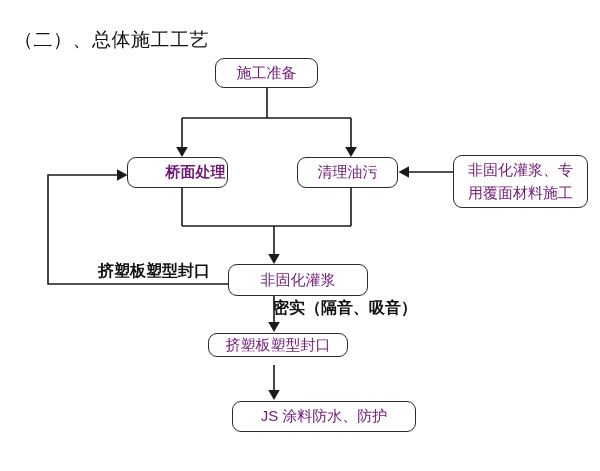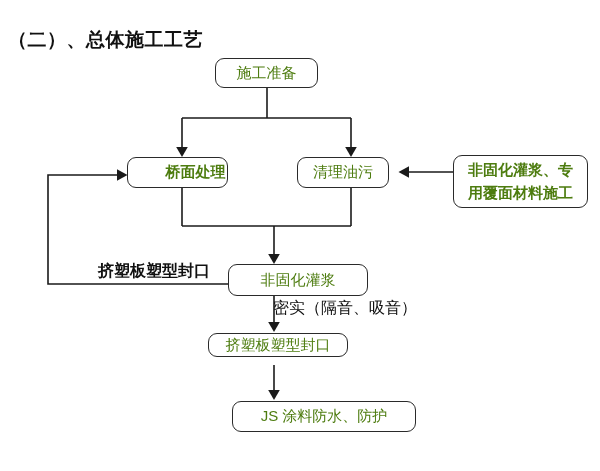--- a/index.html
+++ b/index.html
@@ -11,24 +11,24 @@
     position: relative;
     width: 600px;
     height: 471px;
     background: #ffffff;
     font-family: "Liberation Sans", sans-serif;
     color: #111111;
     overflow: hidden;
   }
   .page-title {
     position: absolute;
-    left: 8px;
+    left: 14px;
     top: 27px;
     font-size: 19px;
-    font-weight: 700;
+    font-weight: 400;
     letter-spacing: 0.5px;
     color: #111111;
     white-space: nowrap;
   }
   svg.connectors {
     position: absolute;
     left: 0;
     top: 0;
     width: 600px;
     height: 471px;
@@ -47,48 +47,48 @@
     box-sizing: border-box;
     background: #ffffff;
     border: 1.6px solid #2a2a2a;
     border-radius: 9px;
     display: flex;
     align-items: center;
     justify-content: center;
     text-align: center;
     font-size: 15px;
     line-height: 1.5;
-    color: #4d7c0f;
+    color: #701a75;
     white-space: nowrap;
   }
-  .node.wrap { white-space: normal; padding: 0 8px; font-weight: bold; }
+  .node.wrap { white-space: normal; padding: 0 8px; }
   .node.bold { font-weight: 700; }
   .node-prep     { left: 215px; top: 58px;  width: 103px; height: 30px; }
   .node-deck     { left: 127px; top: 157px; width: 101px; height: 31px; padding-left: 36px; }
-  .node-oil      { left: 297px; top: 157px; width: 92px; height: 31px; }
+  .node-oil      { left: 297px; top: 157px; width: 101px; height: 31px; }
   .node-noncured { left: 453px; top: 155px; width: 135px; height: 53px; }
   .node-rockwool { left: 228px; top: 264px; width: 140px; height: 32px; }
   .node-seal     { left: 208px; top: 333px; width: 140px; height: 24px; }
   .node-js       { left: 188px; top: 401px; width: 184px; height: 31px; margin-left: 44px; }
   .float-label {
     position: absolute;
     font-size: 16px;
     color: #111111;
     white-space: nowrap;
     background: transparent;
   }
   .label-boxbody {
     left: 98px;
     top: 261px;
     font-weight: 700;
   }
   .label-dense {
     left: 273px;
     top: 298px;
-    font-weight: 400;
+    font-weight: 700;
     text-align: center;
   }
 </style>
 </head>
 <body>
 
 <div class="canvas">
 
   <div class="page-title">（二）、总体施工工艺</div>
 

